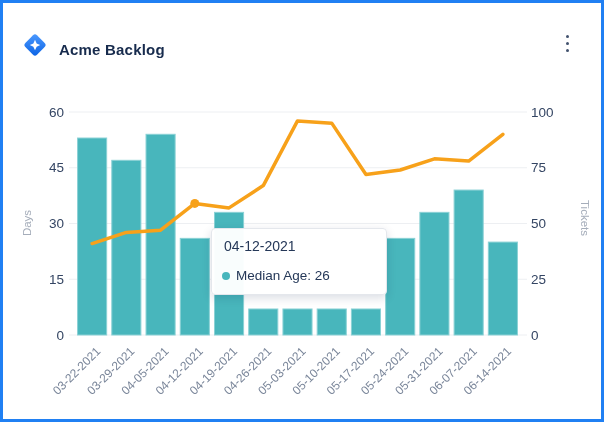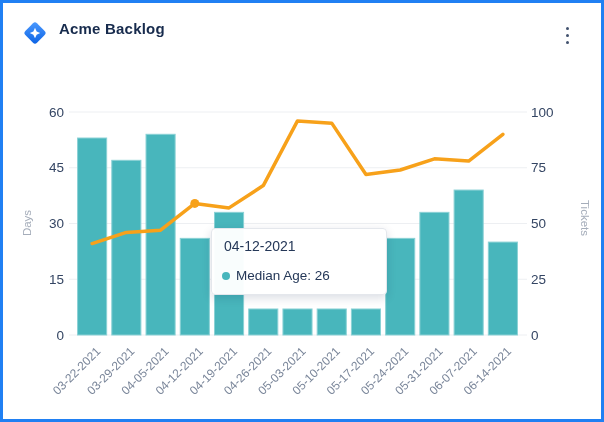--- a/index.html
+++ b/index.html
@@ -1,21 +1,21 @@
 <!DOCTYPE html>
 <html><head>
 <meta charset="utf-8">
 <style>
   html,body{margin:0;padding:0;background:#fff;}
   .frame{
     position:relative;width:604px;height:422px;background:#ffffff;
     font-family:"Liberation Sans",sans-serif;overflow:hidden;box-sizing:border-box;
   }
   .frame::after{content:"";position:absolute;inset:0;border:3px solid #2080f3;pointer-events:none;z-index:20;}
-  .app-header{position:absolute;top:20px;left:22px;right:14px;height:30px;display:flex;align-items:flex-start;z-index:10;}
+  .app-header{position:absolute;top:28px;left:22px;right:14px;height:30px;display:flex;align-items:flex-end;z-index:10;}
   .logo{width:26px;height:26px;margin-right:11px;flex:0 0 auto;}
   .title{font-size:15px;font-weight:700;color:#172B4D;letter-spacing:.2px;}
   .kebab{
     position:absolute;top:2px;right:12px;width:22px;height:26px;border:0;background:transparent;
     cursor:pointer;display:flex;flex-direction:column;align-items:center;justify-content:center;gap:4px;padding:0;
   }
   .kebab i{width:3px;height:3px;border-radius:50%;background:#42526E;display:block;}
   #chart-svg{position:absolute;left:0;top:0;z-index:1;}
   .tooltip{
     position:absolute;left:211px;top:228px;width:176px;box-sizing:border-box;

